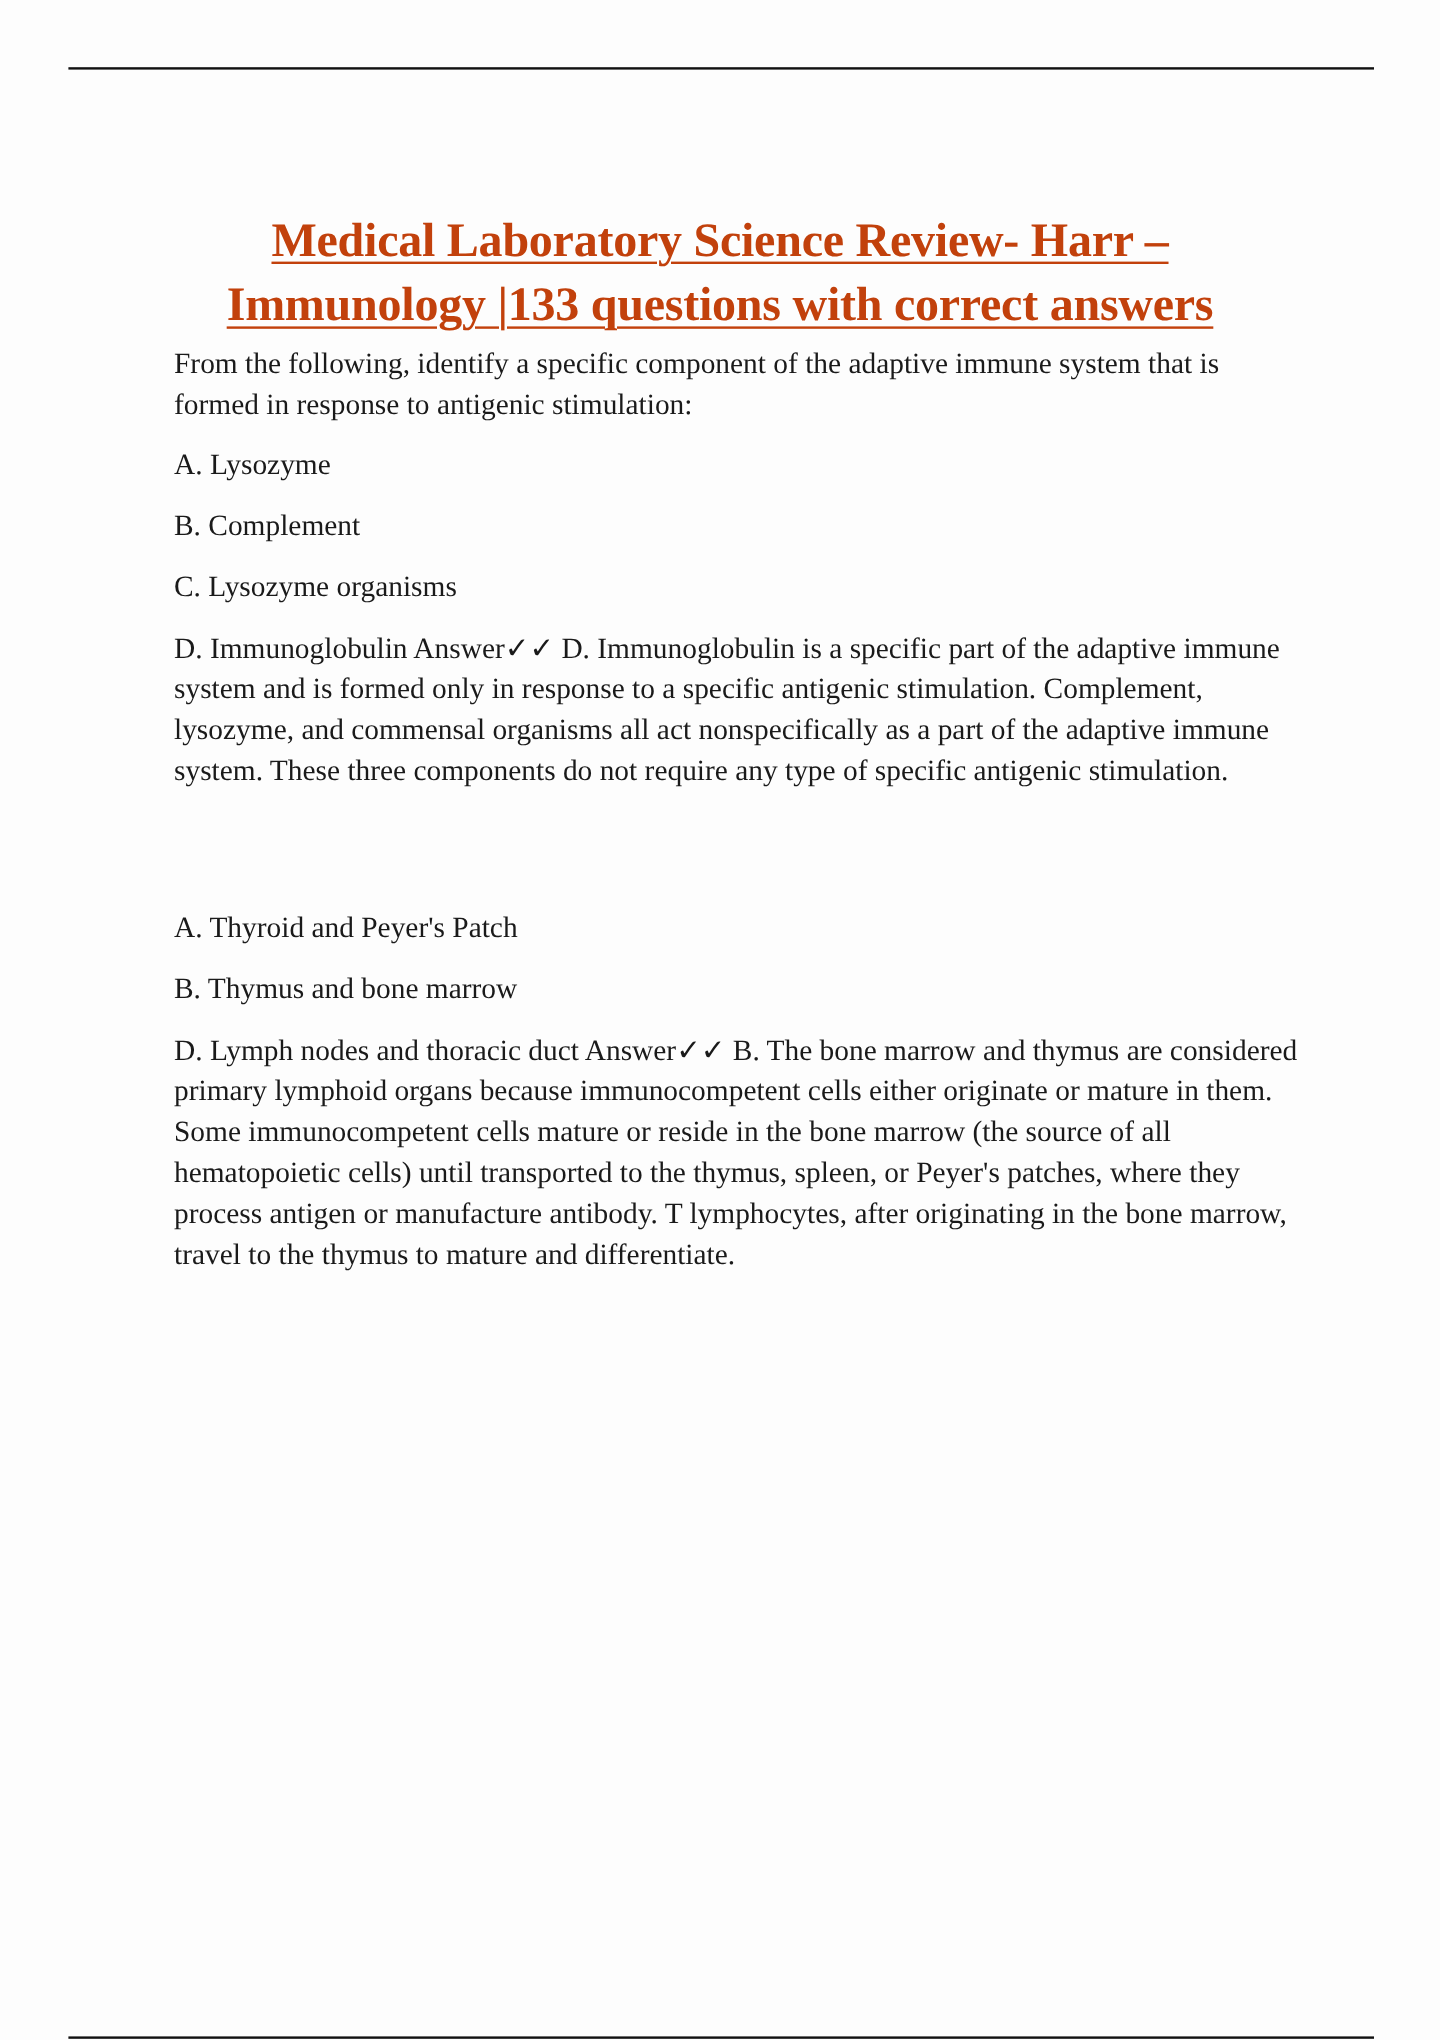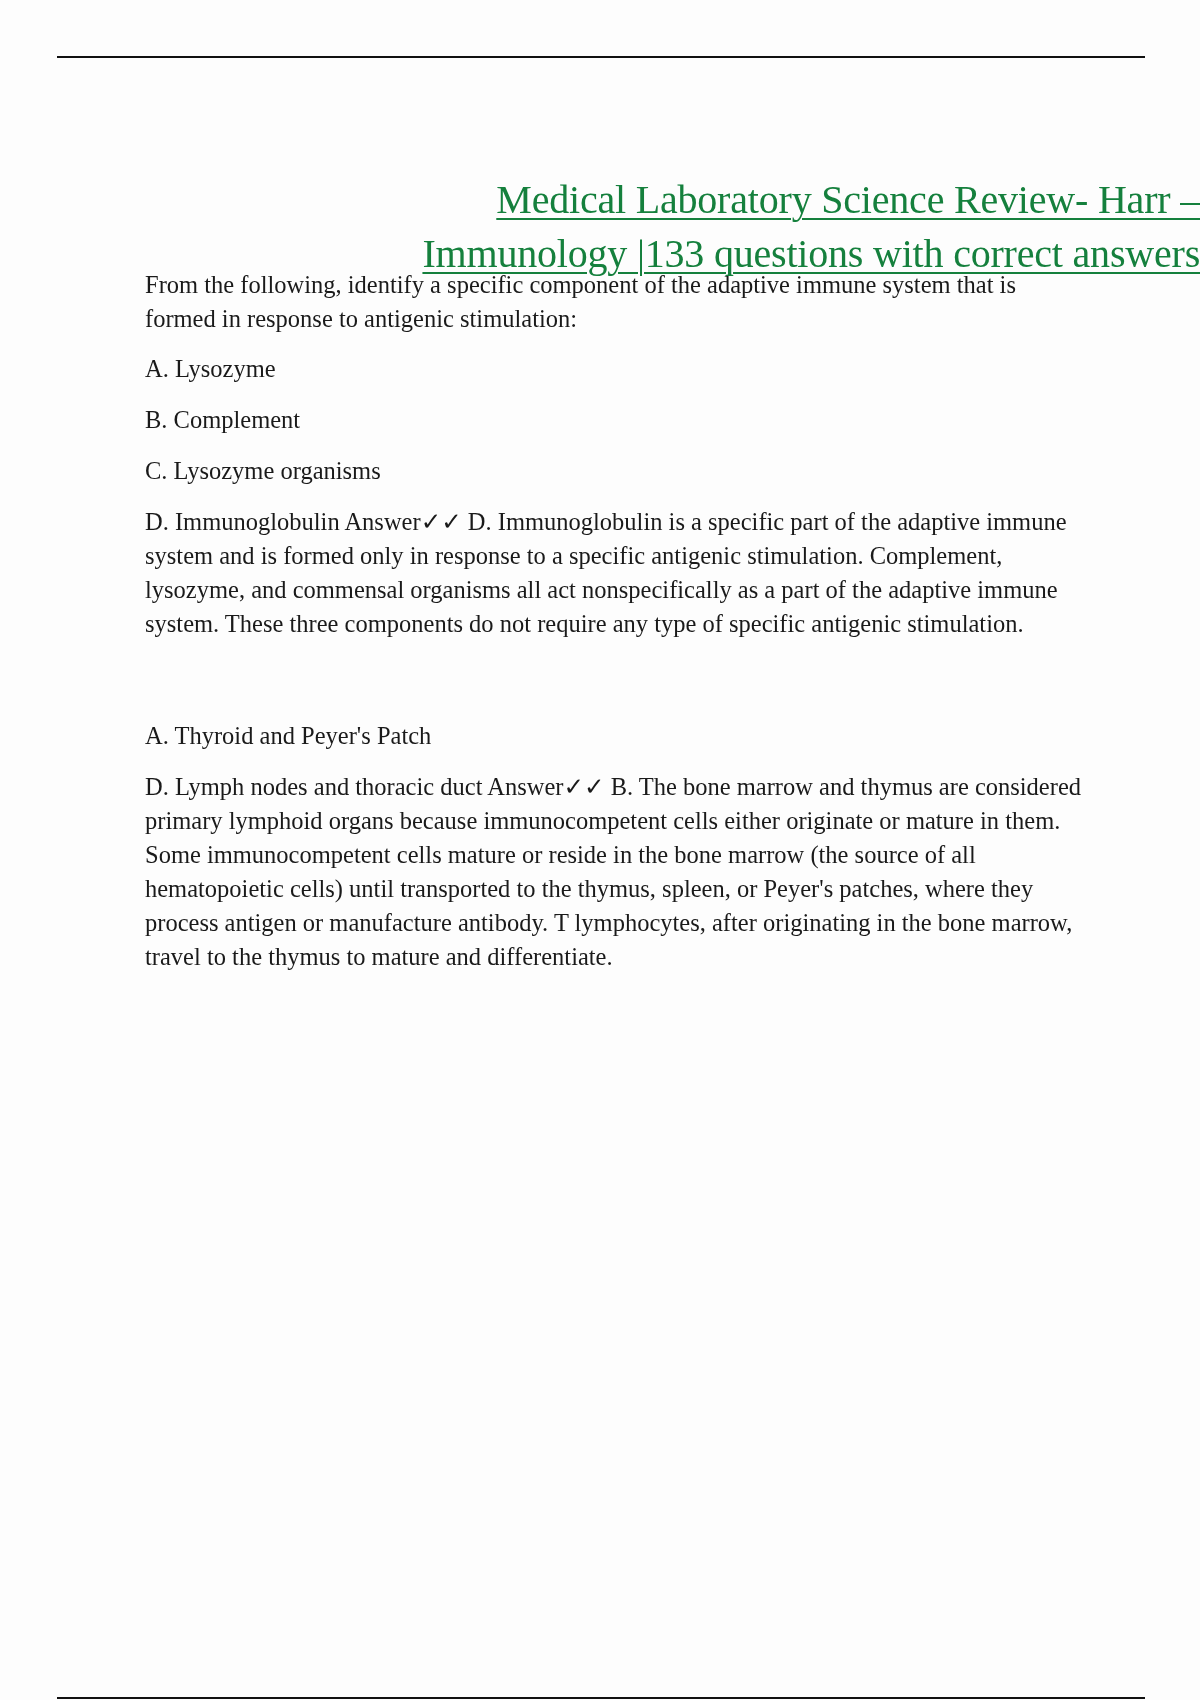--- a/index.html
+++ b/index.html
@@ -23,23 +23,23 @@
     background: #111;
   }
   .rule.top { top: 56px; }
   .rule.bottom { top: 1697px; }
 
   .title {
     position: absolute;
     top: 146px;
     left: 0;
     width: 1200px;
-    text-align: right;
-    color: #15803d;
-    font-weight: normal;
+    text-align: center;
+    color: #c2410c;
+    font-weight: bold;
     font-size: 40px;
     line-height: 54px;
     letter-spacing: -0.2px;
   }
   .title span {
     text-decoration: underline;
     text-decoration-thickness: 2px;
     text-underline-offset: 5px;
     display: block;
   }
@@ -53,20 +53,21 @@
     line-height: 34px;
   }
   .para {
     margin: 0 0 16px 0;
   }
   .option {
     margin: 0 0 17px 0;
   }
   .qblock {
     margin-bottom: 0;
+    margin-top: 19px;
   }
   .gap {
     height: 62px;
   }
 </style>
 </head>
 <body>
 
 <div class="rule top"></div>
 
@@ -86,20 +87,21 @@
       <span>D. Immunoglobulin</span>
       <span>Answer✓✓</span>
       <span>D. Immunoglobulin is a specific part of the adaptive immune system and is formed only in response to a specific antigenic stimulation. Complement, lysozyme, and commensal organisms all act nonspecifically as a part of the adaptive immune system. These three components do not require any type of specific antigenic stimulation.</span>
     </p>
   </div>
 
   <div class="gap"></div>
 
   <div class="qblock">
     <p class="option">A. Thyroid and Peyer's Patch</p>
+    <p class="option">B. Thymus and bone marrow</p>
     <p class="para">
       <span>D. Lymph nodes and thoracic duct</span>
       <span>Answer✓✓</span>
       <span>B. The bone marrow and thymus are considered primary lymphoid organs because immunocompetent cells either originate or mature in them. Some immunocompetent cells mature or reside in the bone marrow (the source of all hematopoietic cells) until transported to the thymus, spleen, or Peyer's patches, where they process antigen or manufacture antibody. T lymphocytes, after originating in the bone marrow, travel to the thymus to mature and differentiate.</span>
     </p>
   </div>
 
   <div class="gap"></div>
 
 

